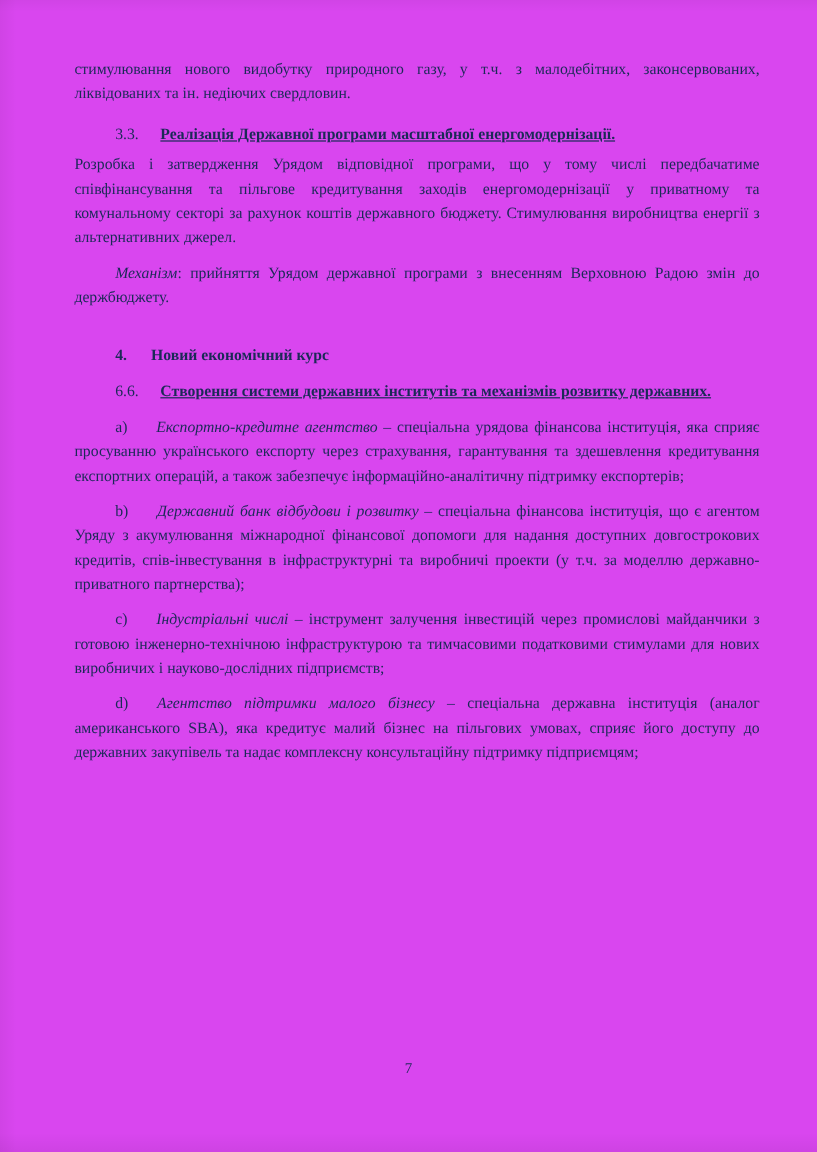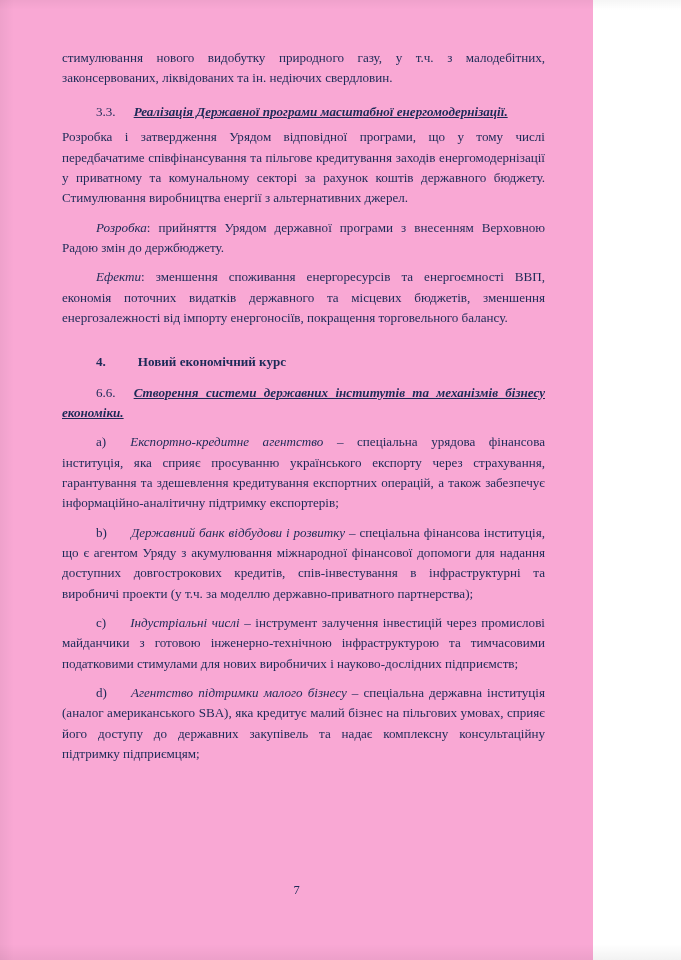--- a/index.html
+++ b/index.html
@@ -9,23 +9,23 @@
   }
   body {
     width: 681px;
     height: 960px;
     overflow: hidden;
     font-family: "Liberation Serif", serif;
     color: #1a2a54;
   }
   .page {
     position: relative;
-    width: 593px;
+    width: 681px;
     height: 960px;
-    background: #f9a8d4;
+    background: #d946ef;
     box-sizing: border-box;
     padding: 48px 48px 0 62px;
   }
   .doc-body {
     font-size: 13.1px;
     line-height: 1.55;
     text-align: justify;
     color: #1b2a57;
   }
   p {
@@ -33,36 +33,35 @@
     text-indent: 0;
   }
   p.ind {
     text-indent: 34px;
   }
   .it { font-style: italic; }
   .bi { font-weight: normal; font-style: italic; }
   .bold { font-weight: normal; }
   .uline-bi {
     font-weight: bold;
-    font-style: italic;
     text-decoration: underline;
   }
   .section-head {
     margin: 0.75em 0 0.45em 0;
     text-indent: 34px;
     font-weight: bold;
   }
   .section-head .sec-label {
     display: inline;
     font-weight: bold;
   }
   .section-head .sec-title {
     display: inline;
     font-weight: bold;
-    margin-left: 32px;
+    margin-left: 20px;
   }
   .sub-head {
     text-indent: 34px;
   }
   .list-item {
     text-indent: 34px;
   }
   .list-letter {
     font-style: normal;
   }
@@ -115,33 +114,32 @@
 
 
     <div class="gap-sm"></div>
 
     <p class="sub-head"><span class="bold">3.3.</span><span style="display:inline-block;width:18px"></span><span class="uline-bi">Реалізація Державної програми масштабної енергомодернізації.</span></p>
 
     <p>Розробка і затвердження Урядом відповідної програми, що у тому числі передбачатиме співфінансування та пільгове кредитування заходів енергомодернізації у приватному та комунальному секторі за рахунок коштів державного бюджету. Стимулювання виробництва енергії з альтернативних джерел.</p>
 
     <div class="gap-sm"></div>
 
-    <p class="ind"><span class="it">Розробка</span><span>: прийняття Урядом державної програми з внесенням Верховною Радою змін до держбюджету.</span></p>
+    <p class="ind"><span class="it">Механізм</span><span>: прийняття Урядом державної програми з внесенням Верховною Радою змін до держбюджету.</span></p>
 
     <div class="gap-sm"></div>
 
-    <p class="ind"><span class="it">Ефекти</span><span>: зменшення споживання енергоресурсів та енергоємності ВВП, економія поточних видатків державного та місцевих бюджетів, зменшення енергозалежності від імпорту енергоносіїв, покращення торговельного балансу.</span></p>
 
     <div class="gap-md"></div>
 
     <p class="section-head"><span class="sec-label">4.</span><span class="sec-title">Новий економічний курс</span></p>
 
     <div class="gap-sm"></div>
 
-    <p class="sub-head"><span class="bold">6.6.</span><span style="display:inline-block;width:18px"></span><span class="uline-bi">Створення системи державних інститутів та механізмів бізнесу економіки.</span></p>
+    <p class="sub-head"><span class="bold">6.6.</span><span style="display:inline-block;width:18px"></span><span class="uline-bi">Створення системи державних інститутів та механізмів розвитку державних.</span></p>
 
 
     <div class="gap-sm"></div>
 
     <p class="list-item"><span class="list-letter">a)</span><span style="display:inline-block;width:24px"></span><span class="bi">Експортно-кредитне агентство</span><span> – спеціальна урядова фінансова інституція, яка сприяє просуванню українського експорту через страхування, гарантування та здешевлення кредитування експортних операцій, а також забезпечує інформаційно-аналітичну підтримку експортерів;</span></p>
 
     <div class="gap-sm"></div>
 
     <p class="list-item"><span class="list-letter">b)</span><span style="display:inline-block;width:24px"></span><span class="bi">Державний банк відбудови і розвитку</span><span> – спеціальна фінансова інституція, що є агентом Уряду з акумулювання міжнародної фінансової допомоги для надання доступних довгострокових кредитів, спів-інвестування в інфраструктурні та виробничі проекти (у т.ч. за моделлю державно-приватного партнерства);</span></p>
 

